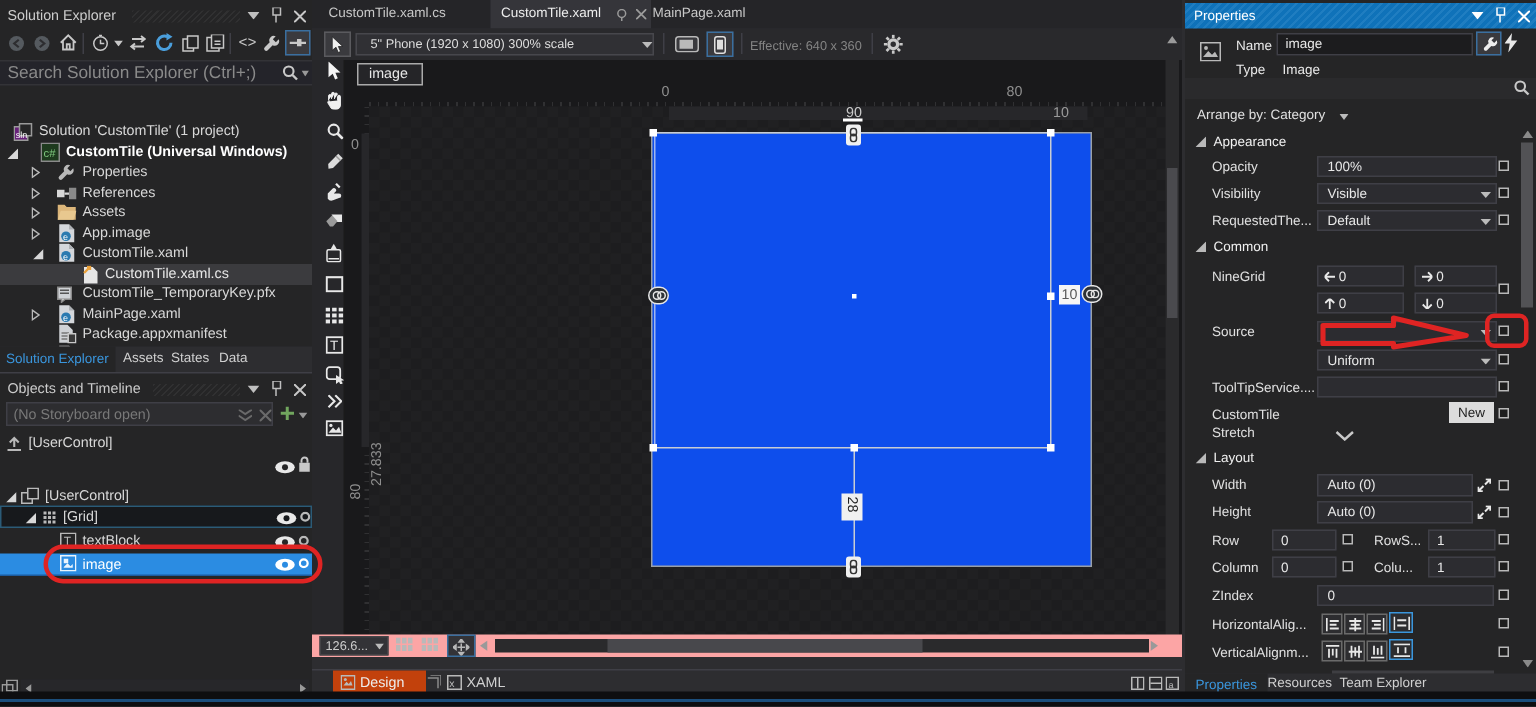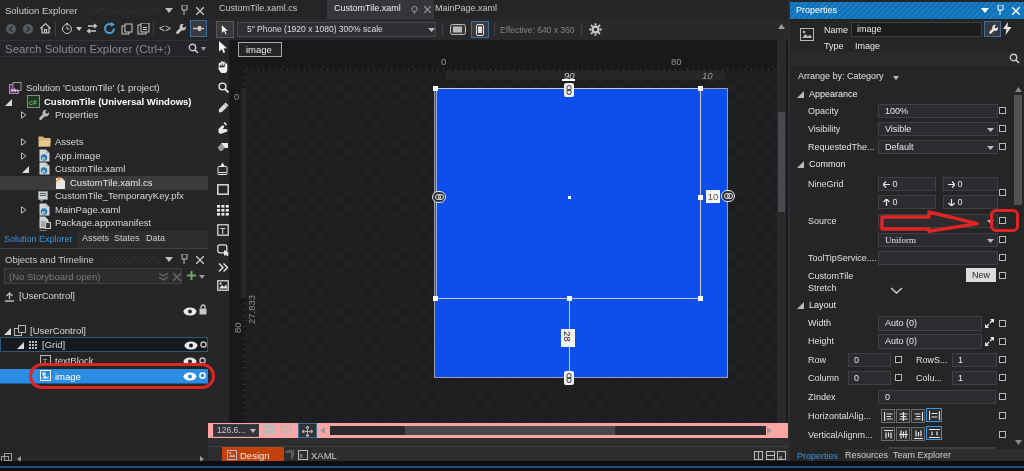--- a/index.html
+++ b/index.html
@@ -157,20 +157,35 @@
           <svg width="6" height="8" viewBox="0 0 6 8">
             <path d="M0.5 0.8 L5 4 L0.5 7.2 Z" stroke="#b9b9b9" fill="none"></path>
           </svg>
         </span>
       <span class="abs" style="left:38px;top:1px;">
           <svg width="12" height="12" viewBox="0 0 12 12">
             <path d="M10.8 3.2 a3 3 0 0 1 -4 4 L3.5 10.5 a1.4 1.4 0 0 1 -2 -2 L4.8 5.2 a3 3 0 0 1 4 -4 L6.9 3.1 l2 2 z" fill="#b9b9b9"></path>
           </svg>
         </span>
       <span class="abs" style="left:55px;">Properties</span>
+    </div>
+    <div class="tree-row" style="top:42.5px;">
+      <span class="abs" style="left:21px;top:3px;">
+          <svg width="6" height="8" viewBox="0 0 6 8">
+            <path d="M0.5 0.8 L5 4 L0.5 7.2 Z" stroke="#b9b9b9" fill="none"></path>
+          </svg>
+        </span>
+      <span class="abs" style="left:38px;top:3px;">
+          <svg width="13" height="8" viewBox="0 0 13 8">
+            <rect x="0" y="1.5" width="5" height="5" fill="#d8d8d8"></rect>
+            <path d="M5 4 h3" stroke="#d8d8d8" stroke-width="1.5"></path>
+            <rect x="8" y="0" width="5" height="8" fill="#8a8a8a"></rect>
+          </svg>
+        </span>
+      <span class="abs" style="left:55px;">References</span>
     </div>
     <div class="tree-row" style="top:56px;">
       <span class="abs" style="left:21px;top:3px;">
           <svg width="6" height="8" viewBox="0 0 6 8">
             <path d="M0.5 0.8 L5 4 L0.5 7.2 Z" stroke="#b9b9b9" fill="none"></path>
           </svg>
         </span>
       <span class="abs" style="left:38px;top:1px;">
           <svg width="13" height="11" viewBox="0 0 13 11">
             <path d="M0.5 10.5 V0.5 H5 L6.5 2 H12.5 V10.5 Z" fill="#dcb67a"></path>
@@ -577,21 +592,21 @@
     <div class="abs" style="left:16px;top:28px;width:531px;height:3px;background:repeating-linear-gradient(90deg,#303032 0 1px,transparent 1px 5.8px);"></div>
 
     <span class="abs" style="left:4px;top:51px;color:#8f8f8f;font-size:9.5px;">0</span>
     <span class="abs" style="left:10px;top:163px;color:#c4c4c4;font-size:9.5px;transform:rotate(-90deg);transform-origin:left top;">71</span>
     <span class="abs" style="left:2px;top:293px;color:#8f8f8f;font-size:9.5px;transform:rotate(-90deg);transform-origin:left top;">80</span>
     <div class="abs" style="left:13px;top:31px;width:3px;height:360px;background:repeating-linear-gradient(180deg,#303032 0 1px,transparent 1px 5.8px);"></div>
     <div class="abs" style="left:11px;top:49px;width:7px;height:209px;background:#27272a;"></div>
 
     <div class="abs" style="left:16px;top:31px;width:531px;height:360px;background-color:#1d1d1f;background-image:linear-gradient(45deg,#202022 25%,transparent 25%,transparent 75%,#202022 75%),linear-gradient(45deg,#202022 25%,transparent 25%,transparent 75%,#202022 75%);background-size:14px 14px;background-position:0 0,7px 7px;"></div>
 
-    <div class="abs" style="left:216px;top:31px;width:279px;height:9px;background:#27272a;font-style:italic;">
+    <div class="abs" style="left:216px;top:31px;width:279px;height:9px;background:#27272a;">
       <span class="abs" style="left:118px;top:-1px;color:#cccccc;font-size:9.5px;">90</span>
       <span class="abs" style="left:116px;top:8px;width:13px;height:1.5px;background:#ffffff;"></span>
       <span class="abs" style="left:256px;top:-1px;color:#9a9a9a;font-size:9.5px;">10</span>
     </div>
     <span class="abs" style="left:16px;top:284px;color:#8f8f8f;font-size:9.5px;transform:rotate(-90deg);transform-origin:left top;">27.833</span>
 
     <div class="abs" style="left:204px;top:48px;width:294px;height:290px;background:#0e4eec;border:1px solid #9aa0a6;"></div>
 
     <div id="adorners">
       <div class="abs" style="left:205px;top:48px;width:266px;height:1px;background:#c8cdd4;"></div>
@@ -843,21 +858,21 @@
       </svg> 0</div>
   <div class="chk" style="left:209px;top:189px;"></div>
   <span class="abs plabel" style="left:18px;top:216px;">Source</span>
   <div class="fieldbox" style="left:88px;top:214px;width:120px;height:14px;">
     <svg class="abs" style="left:108px;top:5px;" width="7" height="4" viewBox="0 0 7 4">
         <path d="M0 0 L7 0 L3.5 4 Z" fill="#bbbbbb"></path>
       </svg>
   </div>
   <div class="chk" style="left:209px;top:217px;"></div>
   <span class="abs plabel" style="left:18px;top:235px;margin-top:48px;">Stretch</span>
-  <div class="fieldbox" style="left:88px;top:233px;width:120px;height:14px;padding:1px 0 0 6px;font-family:Liberation Serif, serif;">Uniform
+  <div class="fieldbox" style="left:88px;top:233px;width:120px;height:14px;padding:1px 0 0 6px;">Uniform
     <svg class="abs" style="left:108px;top:5px;" width="7" height="4" viewBox="0 0 7 4">
         <path d="M0 0 L7 0 L3.5 4 Z" fill="#bbbbbb"></path>
       </svg>
   </div>
   <div class="chk" style="left:209px;top:236px;"></div>
   <span class="abs plabel" style="left:18px;top:253px;">ToolTipService....</span>
   <div class="fieldbox" style="left:88px;top:251px;width:120px;height:14px;"></div>
   <div class="chk" style="left:209px;top:254px;"></div>
   <span class="abs plabel" style="left:18px;top:271px;">CustomTile</span>
   <div class="abs" style="left:176px;top:268px;width:30px;height:14px;background:#dcdcdc;color:#1e1e1e;text-align:center;line-height:14px;">New</div>

